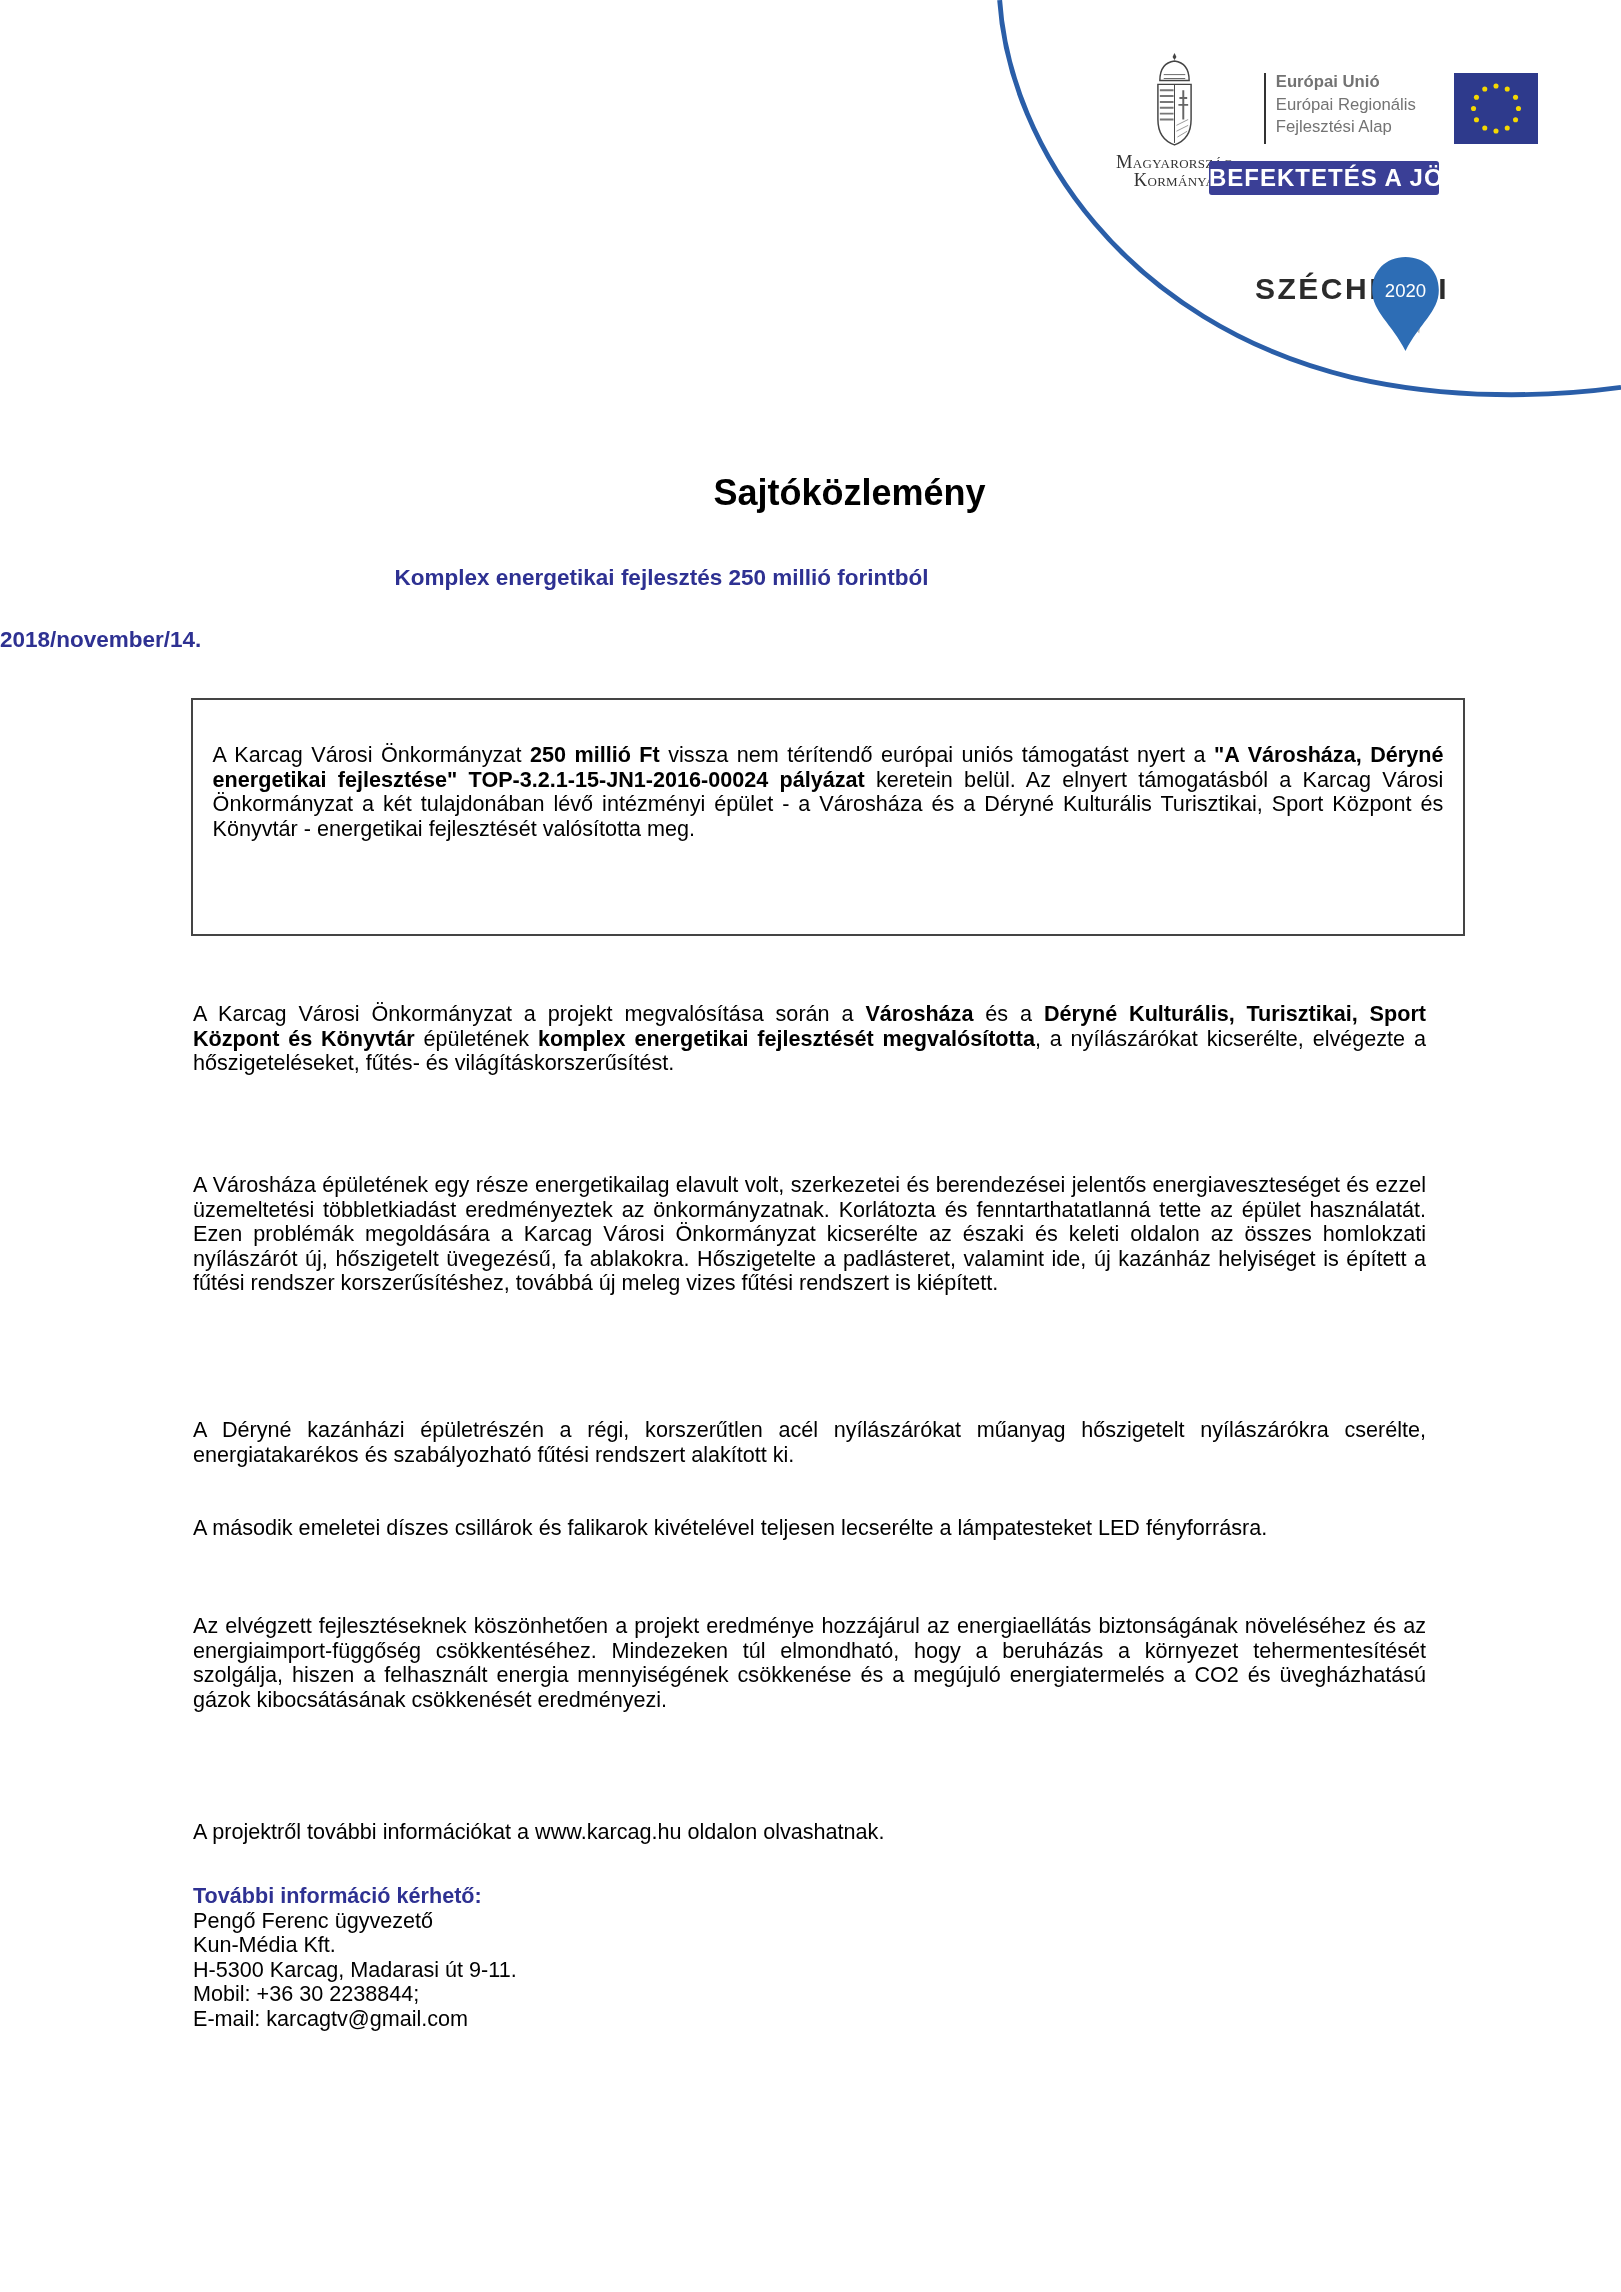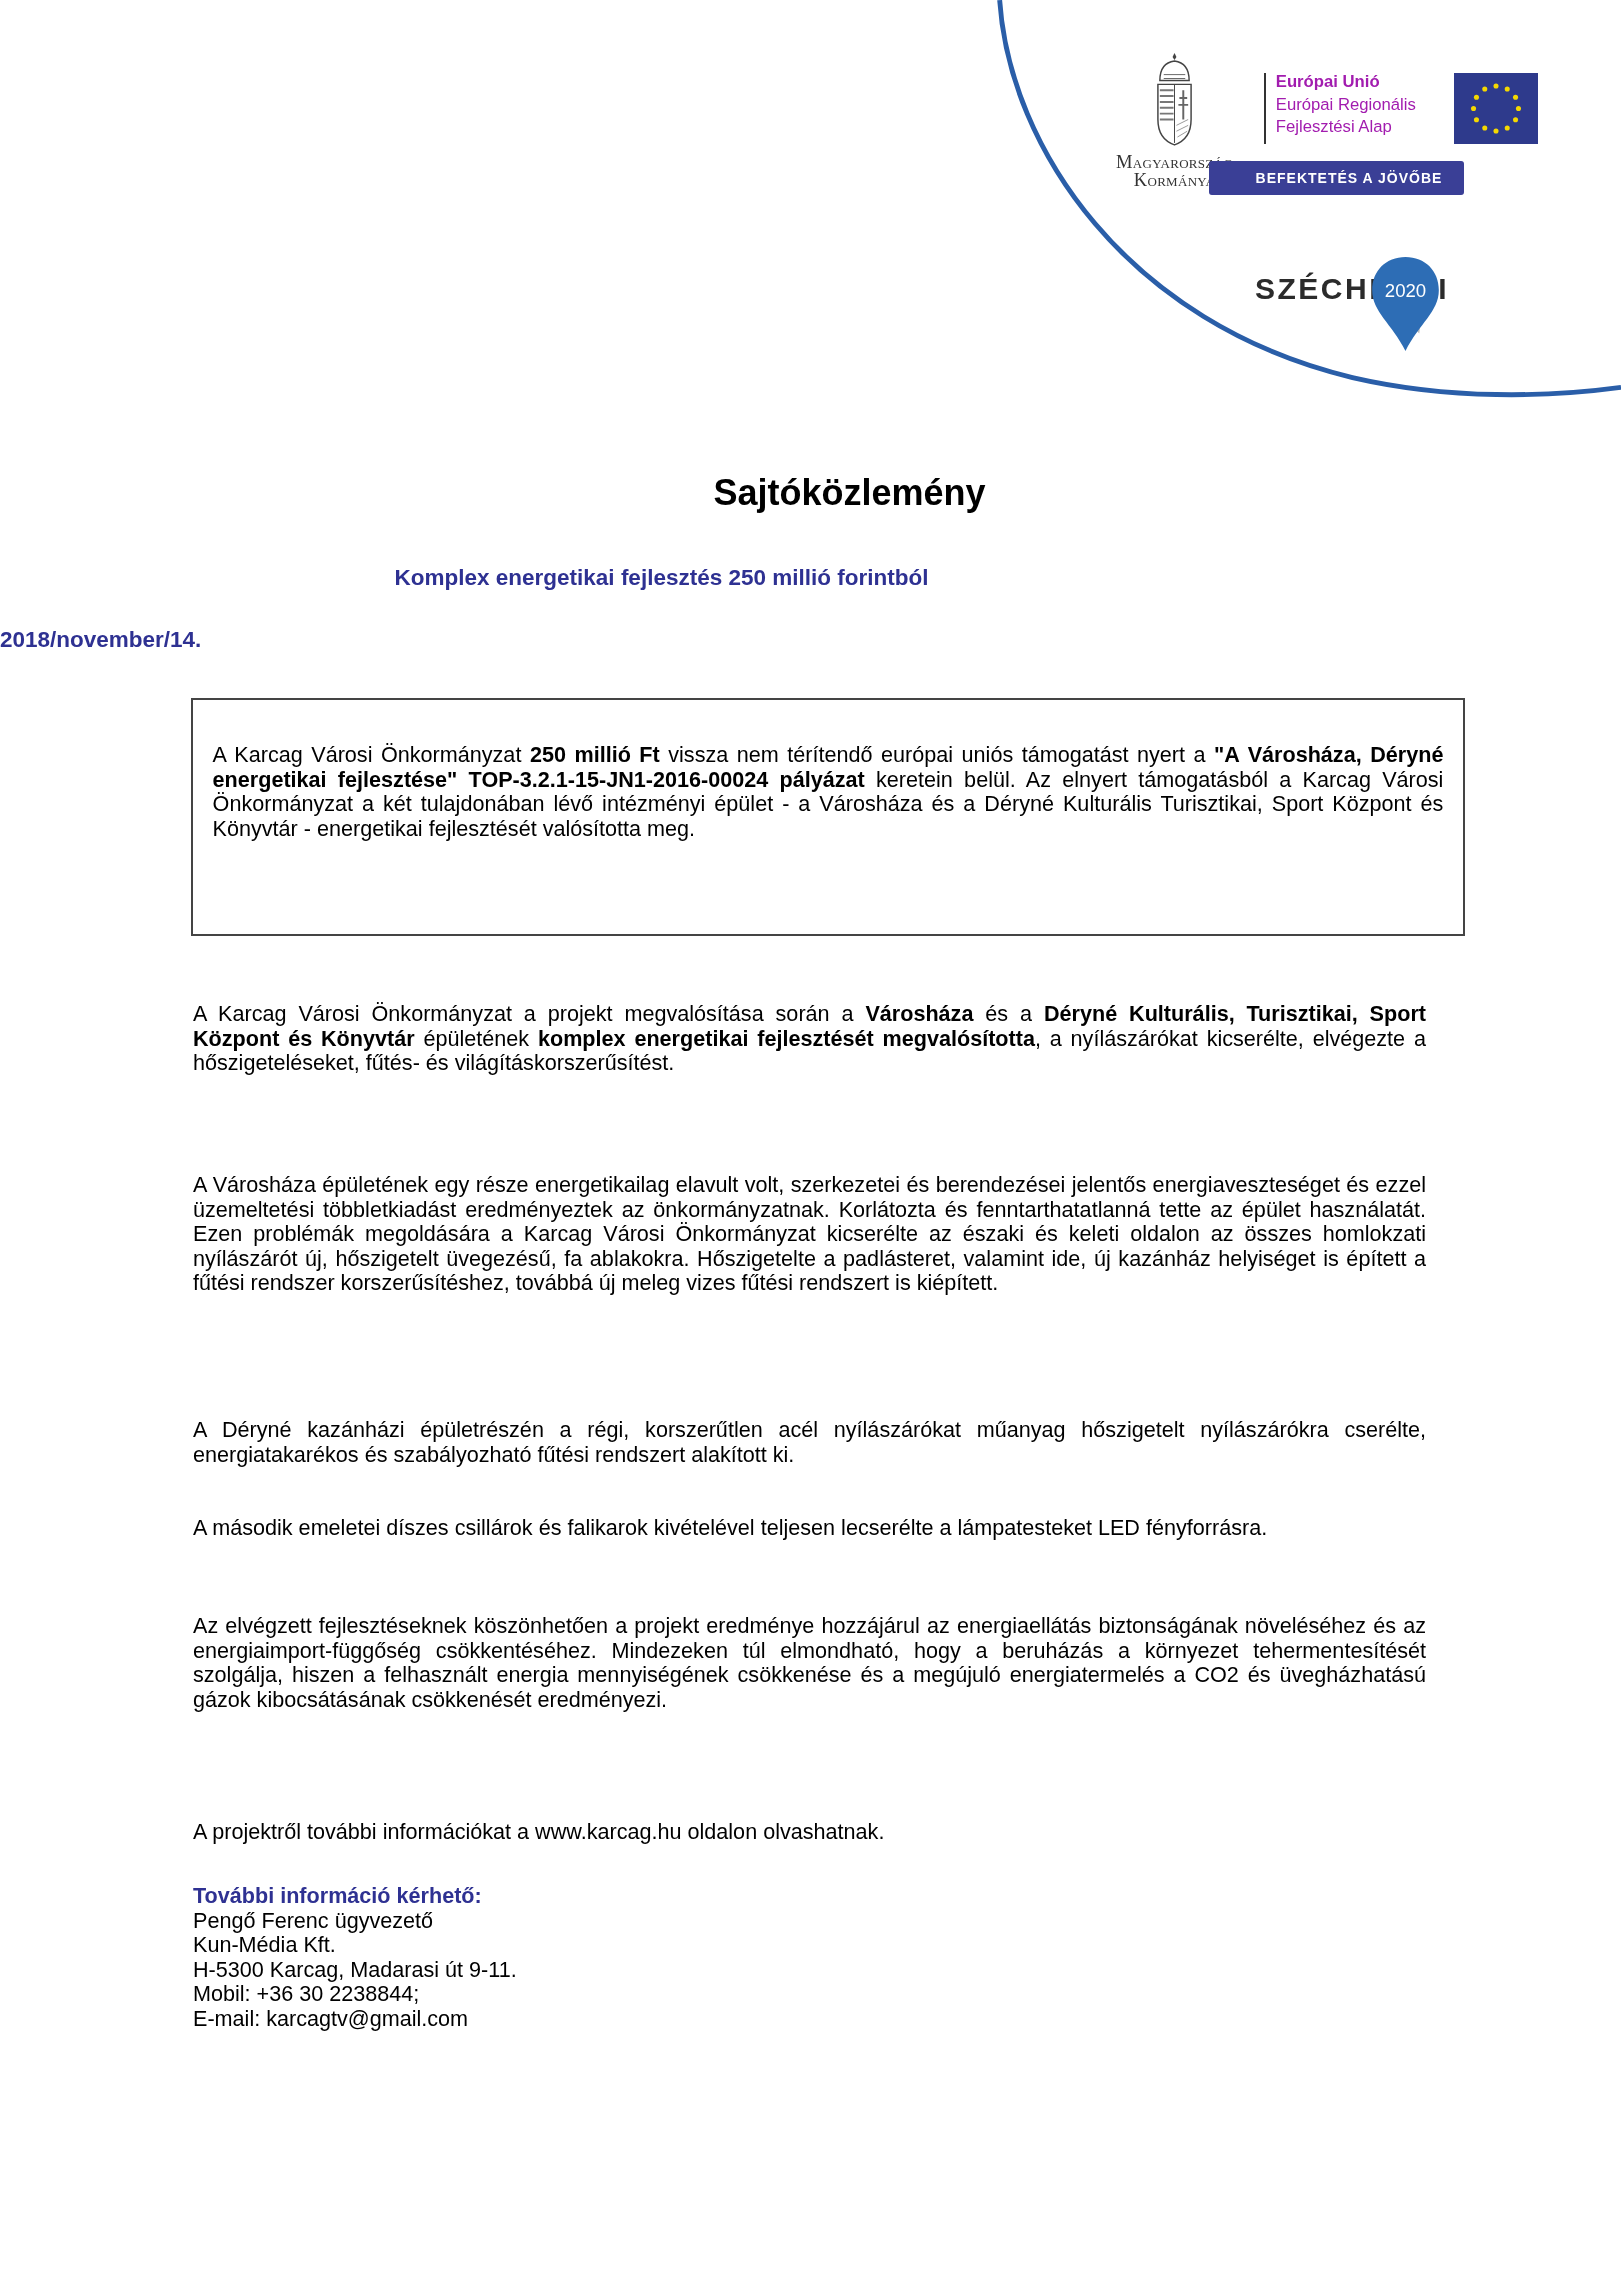--- a/index.html
+++ b/index.html
@@ -7,25 +7,25 @@
          font-family:"Liberation Sans", sans-serif; color:#000; }
   .arc { position:absolute; left:0; top:0; width:1621px; height:412px; pointer-events:none; }
 
   
   .gov-logo { position:absolute; left:1096px; top:51px; width:157px; text-align:center; }
   .crest { display:block; margin:0 auto; }
   .gov-name { font-family:"Liberation Serif", serif; font-size:18.6px; line-height:18.6px; color:#333; letter-spacing:0.3px; margin-top:5.9px; }
 
   .eu-block { position:absolute; left:1264px; top:71px; }
   .eu-divider { position:absolute; left:0; top:2px; width:2px; height:71px; background:#333; }
-  .eu-text { position:absolute; left:11.8px; top:0; font-size:16.7px; line-height:22.5px; color:#a21caf; white-space:nowrap; }
+  .eu-text { position:absolute; left:11.8px; top:0; font-size:16.7px; line-height:22.5px; color:#737373; white-space:nowrap; }
   .eu-text b { font-weight:bold; }
   .eu-flag { position:absolute; left:1454px; top:73px; width:84px; height:71px; background:#2e3a8c; }
   .eu-banner { position:absolute; left:1209px; top:161px; width:230px; height:34px; background:#3a3f96; border-radius:2.9px;
-               color:#fff; font-weight:bold; font-size:14px; letter-spacing:1px; line-height:34px; text-align:center; white-space:nowrap;padding-left:25px; }
+               color:#fff; font-weight:bold; font-size:24px; letter-spacing:1px; line-height:34px; text-align:center; white-space:nowrap; }
 
   .szech { position:absolute; left:1255px; top:272px; font-weight:bold; font-size:30px; letter-spacing:2.5px; color:#2b2b2b; }
   .pin { position:absolute; left:1370px; top:255px; }
 
   
   .title { position:absolute; left:0; width:1621px; top:472px; text-align:center; font-weight:bold; font-size:36px;margin-left:39px; }
   .subtitle { position:absolute; left:0; width:1323px; top:565px; text-align:center; font-weight:bold; font-size:22.5px; color:#2e3192; }
   .date { position:absolute; left:0; width:1621px; top:627px; text-align:left; font-weight:bold; font-size:22.5px; color:#2e3192; }
 
   

